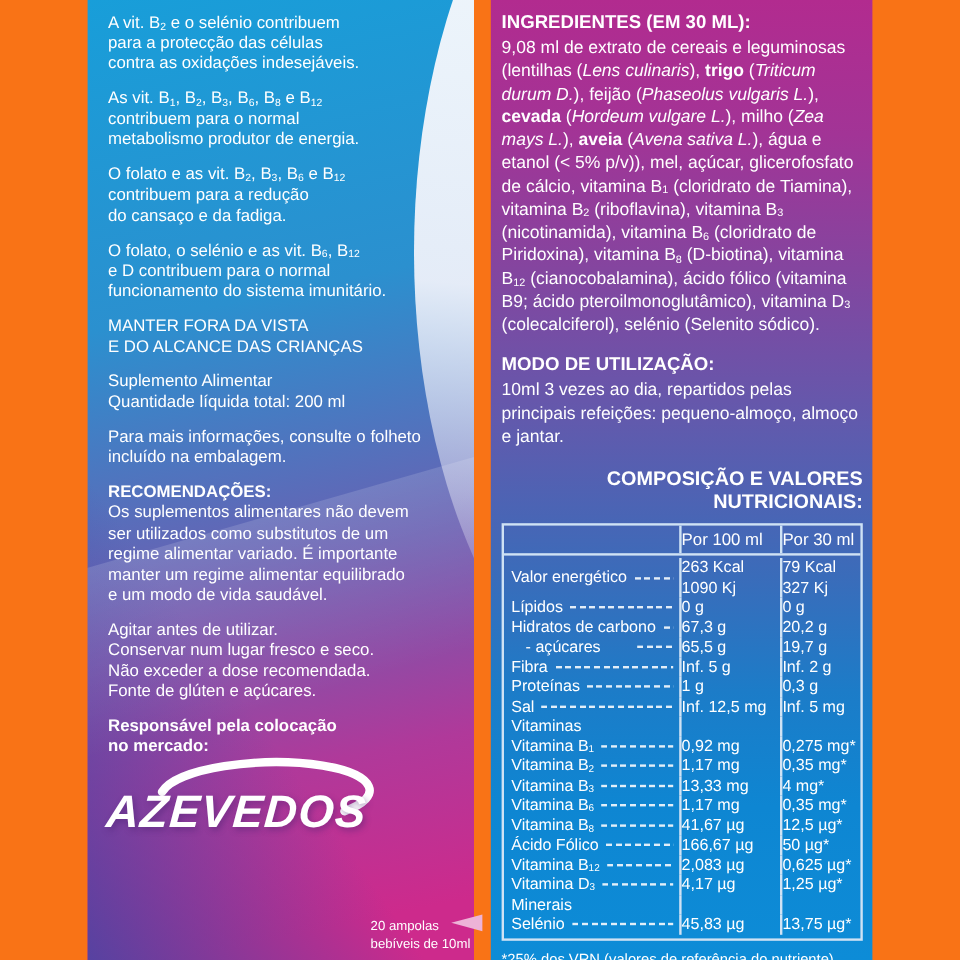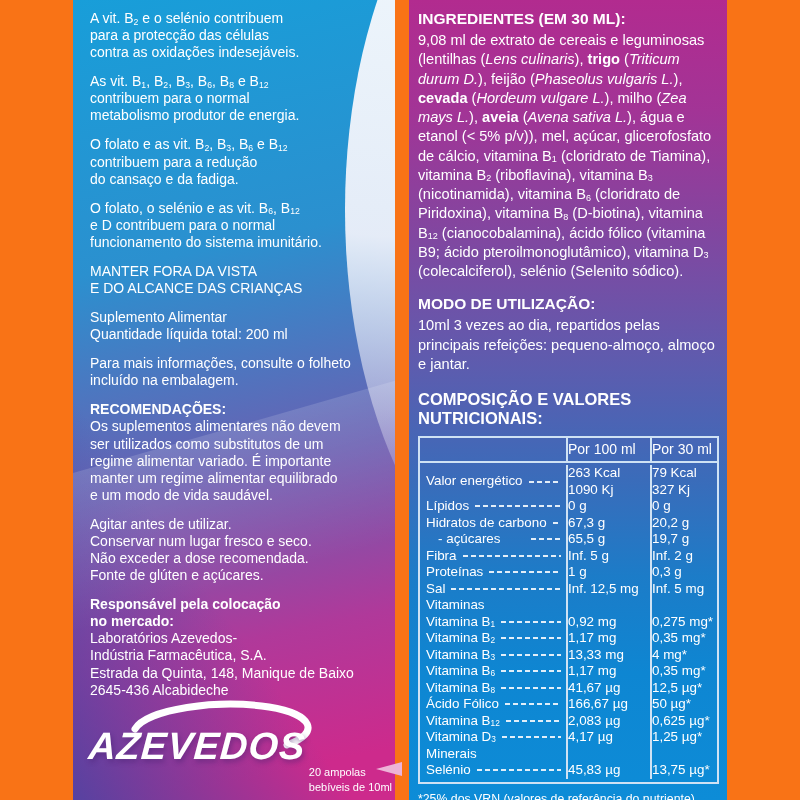--- a/index.html
+++ b/index.html
@@ -31,21 +31,21 @@
       text-shadow:2px 3px 5px rgba(70,30,110,0.45);}
   .ampoules{position:absolute;right:3px;bottom:6px;z-index:1;font-size:11px;line-height:1.3;
       white-space:pre-line;text-align:left;}
 
   
   .panel-right{position:absolute;left:409px;top:0;width:318px;height:800px;box-sizing:border-box;
       padding:10px 8px 0 9px;overflow:hidden;
       background:linear-gradient(180deg, #b22b8f 0%, #a23496 14%, #84459f 28%, #615aad 44%,
                  #3a6cba 60%, #1c7cc8 72%, #0e86d2 84%, #0d8cd7 100%);}
   .rp-heading{font-size:15.5px;font-weight:bold;margin:0 0 3px;}
-  .rp-heading.big{font-size:16.5px;}
+  .rp-heading.big{font-size:16.5px;text-align:right;}
   .rp-body{font-size:14.6px;line-height:1.32;margin:0;white-space:pre-line;}
   .mt14{margin-top:14px;} .mt16{margin-top:16px;}
 
   sub{font-size:0.62em;line-height:0;position:relative;bottom:-0.18em;vertical-align:baseline;}
   b{font-weight:bold;} i{font-style:italic;}
 
   
   .ntable{margin-top:8px;border:2px solid #cfe2f4;}
   .trow,.thead{display:grid;grid-template-columns:146px 84px 1fr;align-items:stretch;}
   .thead{border-bottom:2px solid #cfe2f4;}
@@ -95,24 +95,20 @@
 ser utilizados como substitutos de um
 regime alimentar variado. É importante
 manter um regime alimentar equilibrado
 e um modo de vida saudável.</p>
       <p>Agitar antes de utilizar.
 Conservar num lugar fresco e seco.
 Não exceder a dose recomendada.
 Fonte de glúten e açúcares.</p>
       <p class="bold nomargin">Responsável pela colocação
 no mercado:</p>
-      <p>Laboratórios Azevedos-
-Indústria Farmacêutica, S.A.
-Estrada da Quinta, 148, Manique de Baixo
-2645-436 Alcabideche</p>
     </div>
     <div class="logo">
       <svg width="250" height="64" viewBox="0 0 250 64">
         <path d="M 58 34 C 70 14, 140 4, 192 12 C 236 19, 244 38, 210 50" fill="none" stroke="#ffffff" stroke-width="7" stroke-linecap="round"></path>
       </svg>
       <div class="logo-text">AZEVEDOS</div>
     </div>
     <div class="ampoules">20 ampolas
 bebíveis de 10ml</div>
   </div>

